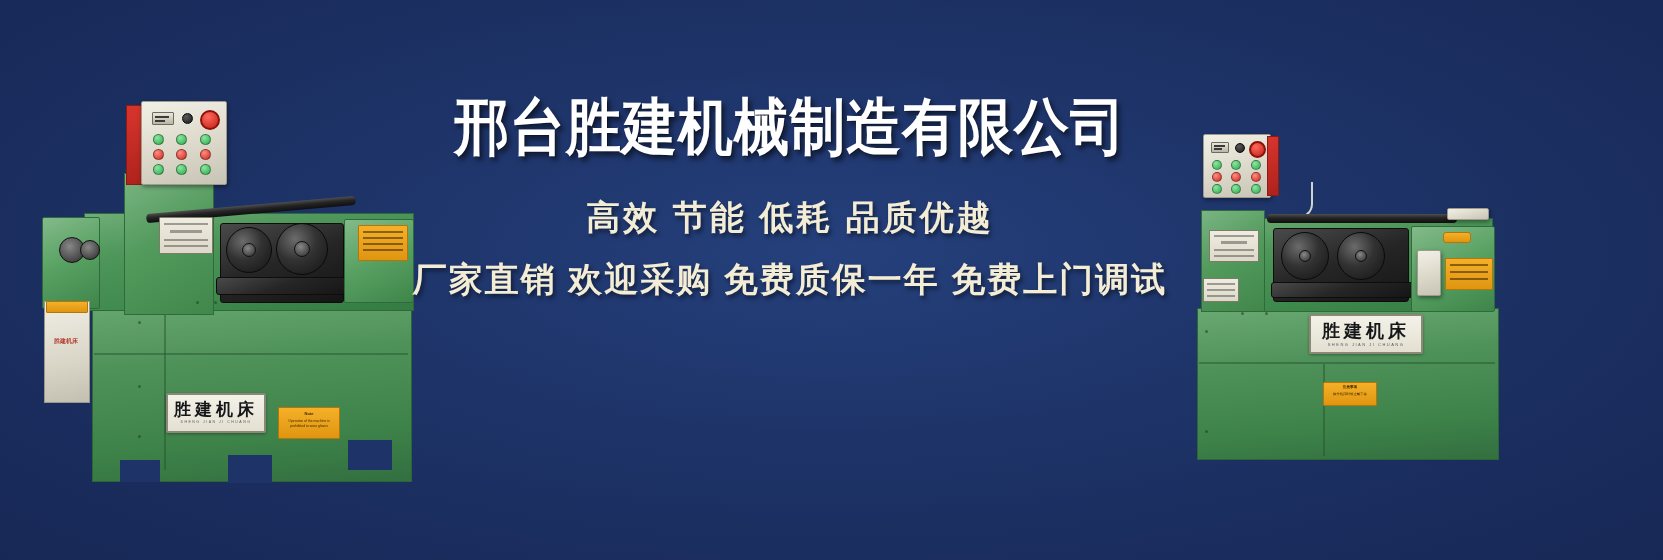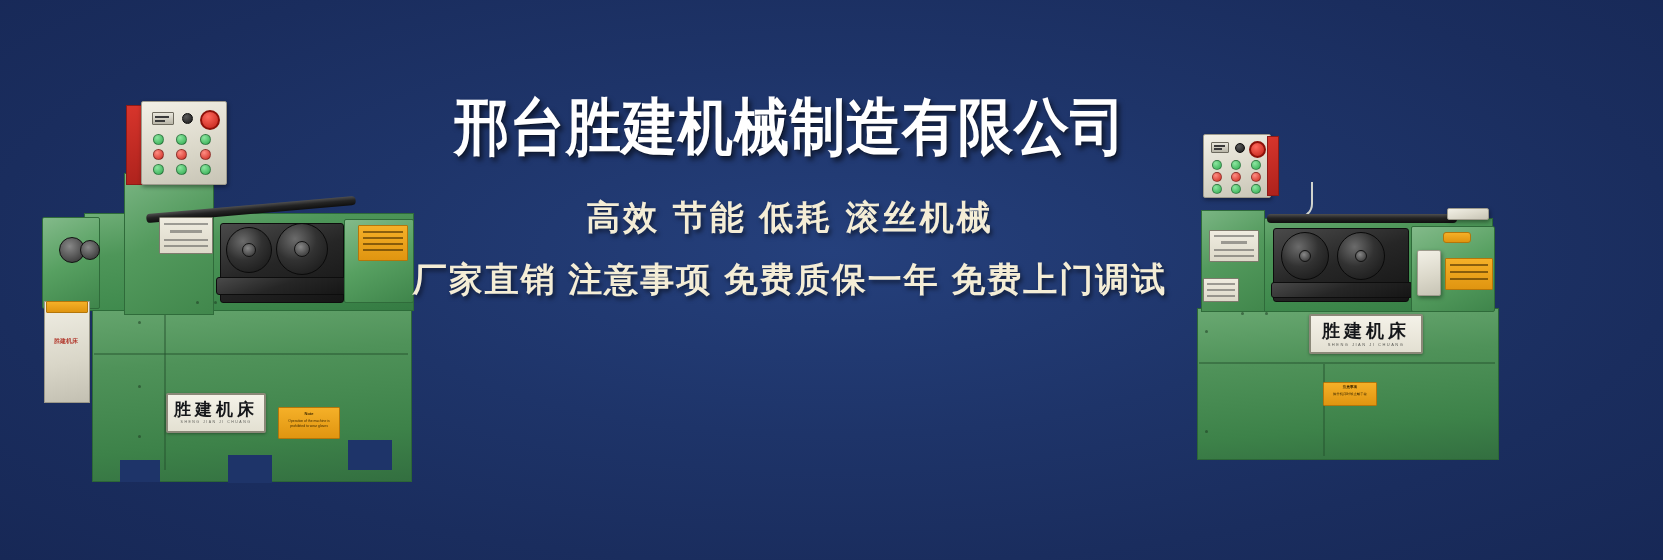--- a/index.html
+++ b/index.html
@@ -342,22 +342,22 @@
     <div class="bolt" style="left:110px; top:290px;"></div>
     <div class="bolt" style="left:110px; top:340px;"></div>
     <div class="bolt" style="left:168px; top:206px;"></div>
     <div class="bolt" style="left:186px; top:206px;"></div>
   </div>
 
   <div id="text-block">
     <div class="company-name">邢台胜建机械制造有限公司</div>
 
 
-    <div class="sub-line-1">高效 节能 低耗 滚丝机械</div>
-    <div class="sub-line-2">厂家直销 注意事项 免费质保一年 免费上门调试</div>
+    <div class="sub-line-1">高效 节能 低耗 品质优越</div>
+    <div class="sub-line-2">厂家直销 欢迎采购 免费质保一年 免费上门调试</div>
   </div>
 
   <div class="machine" id="machine-right">
 
     <div class="body-lower" style="left:22px; top:178px; width:300px; height:150px;"></div>
     <div class="seam" style="left:24px; top:232px; width:296px; height:1.5px;"></div>
     <div class="seam" style="left:148px; top:234px; width:1.5px; height:92px;"></div>
 
     <div class="body-main" style="left:26px; top:88px; width:290px; height:92px;"></div>
 

